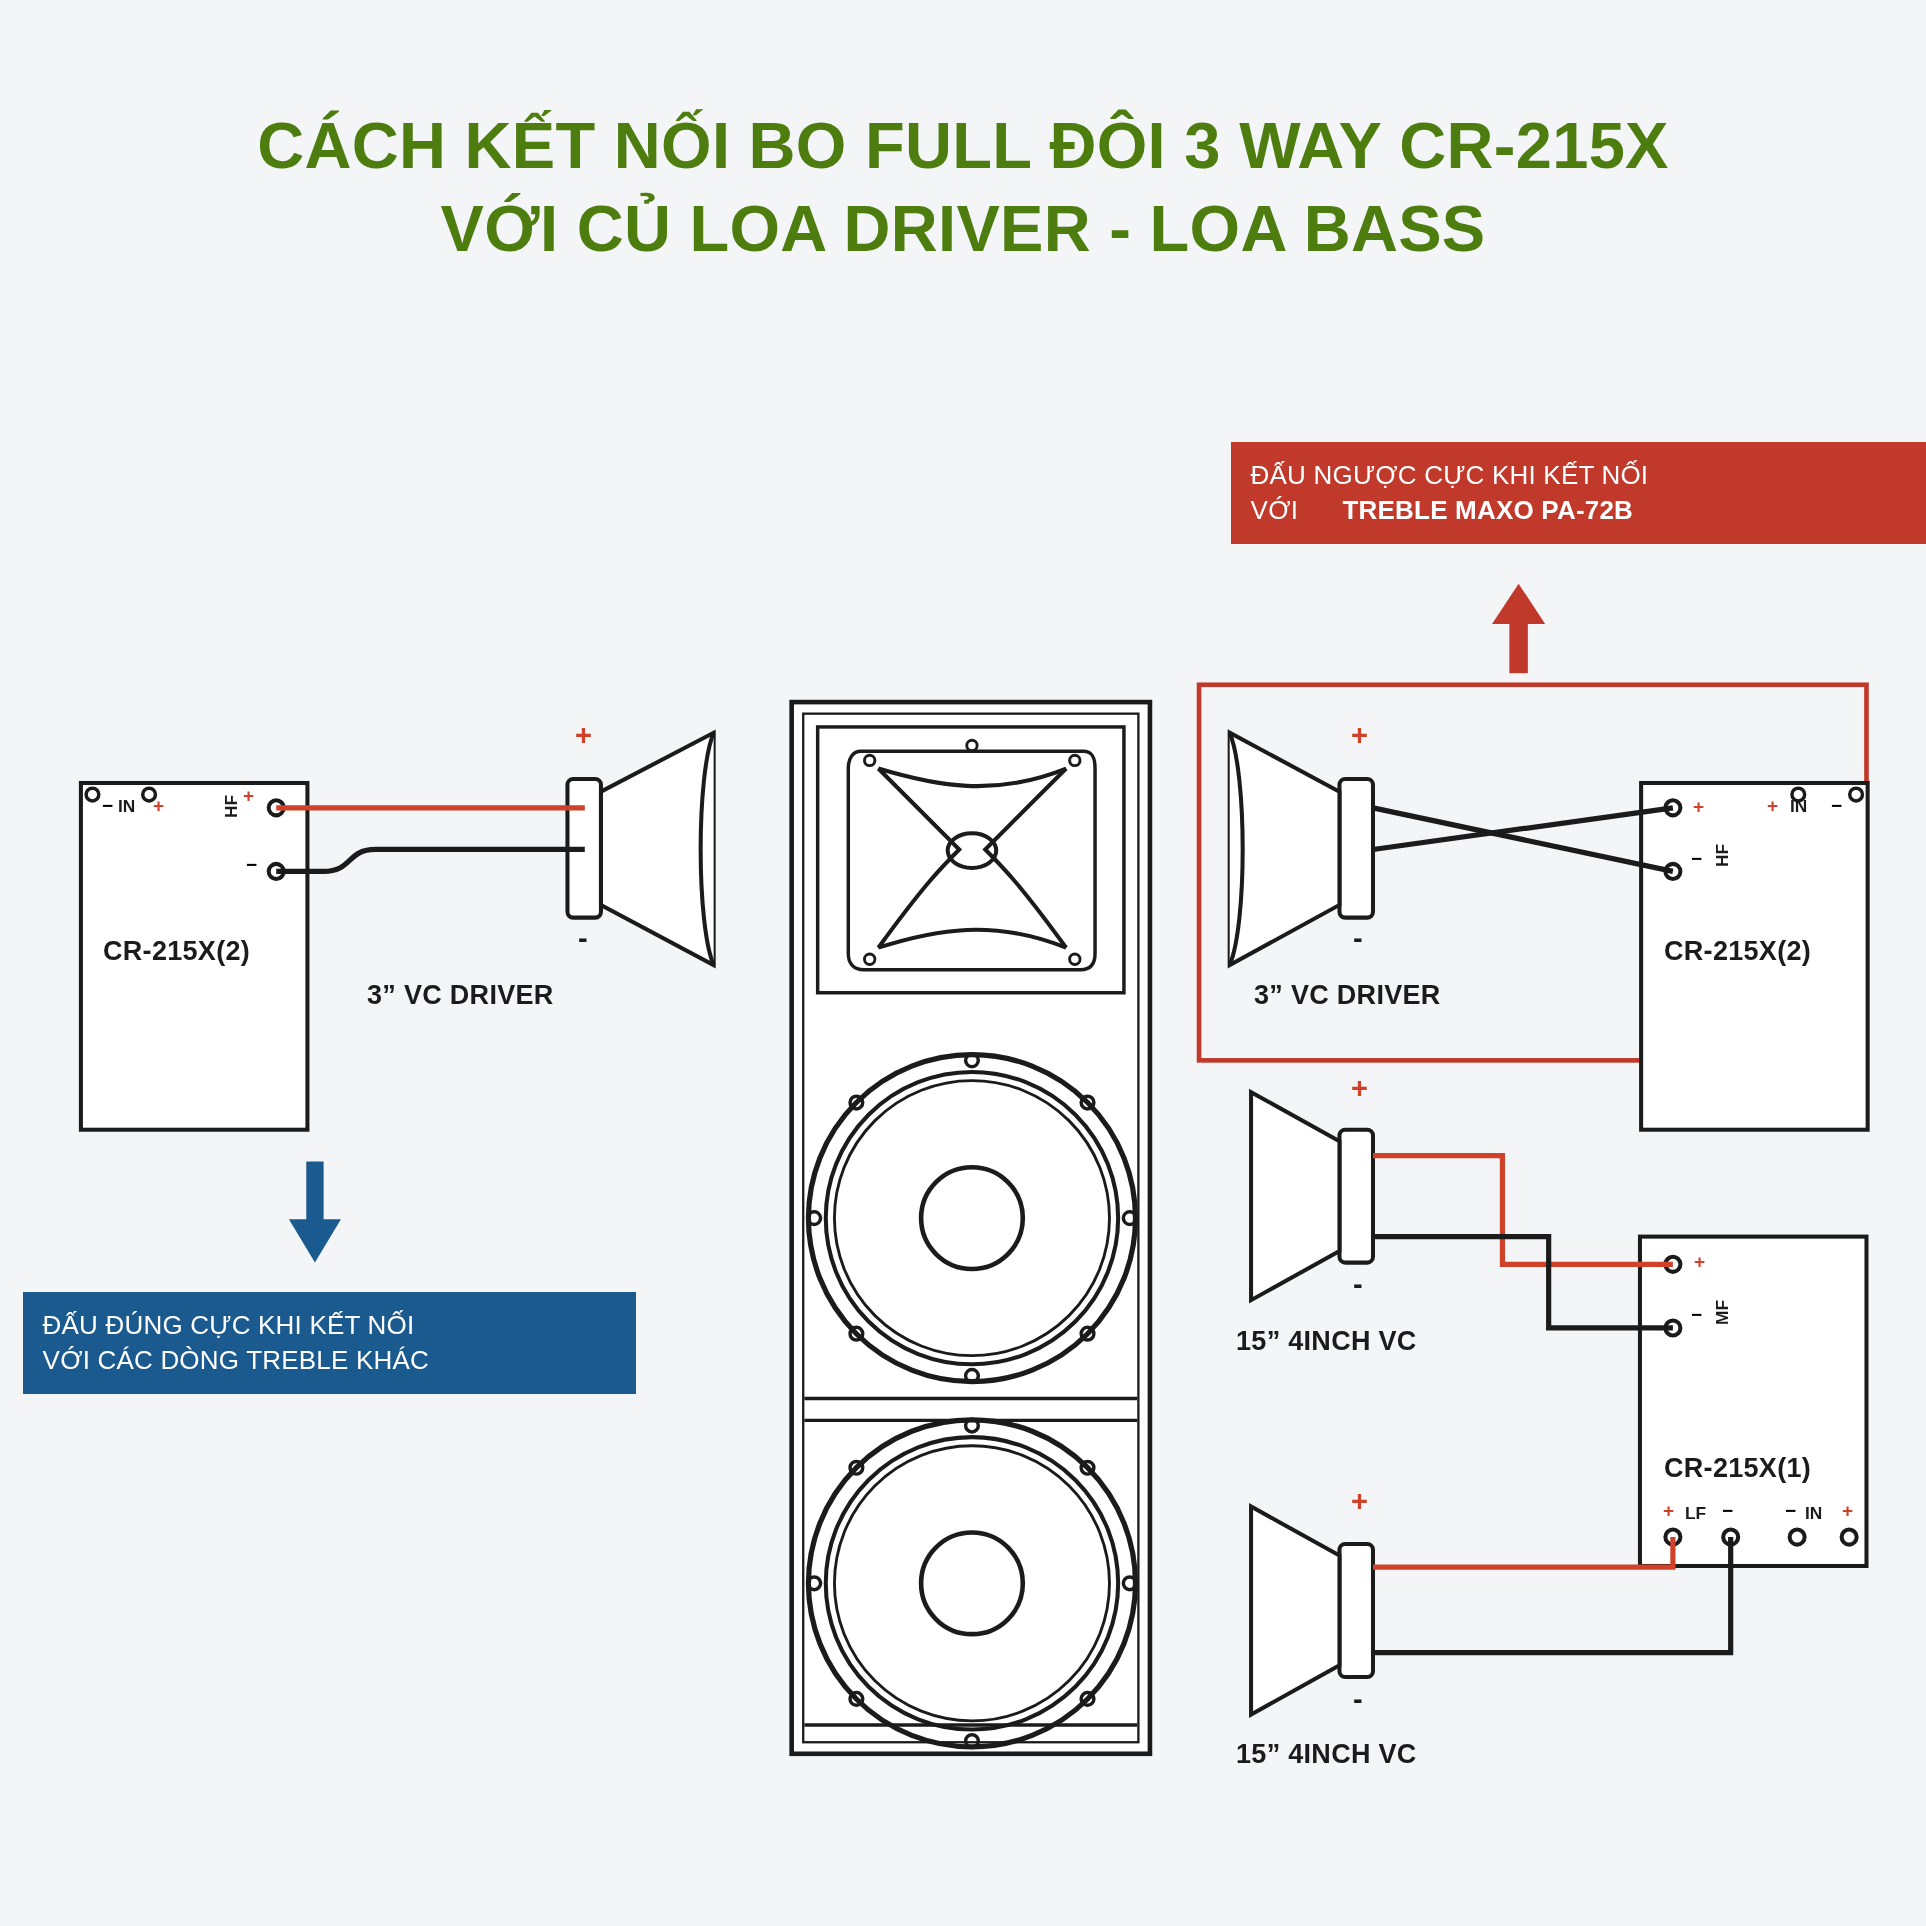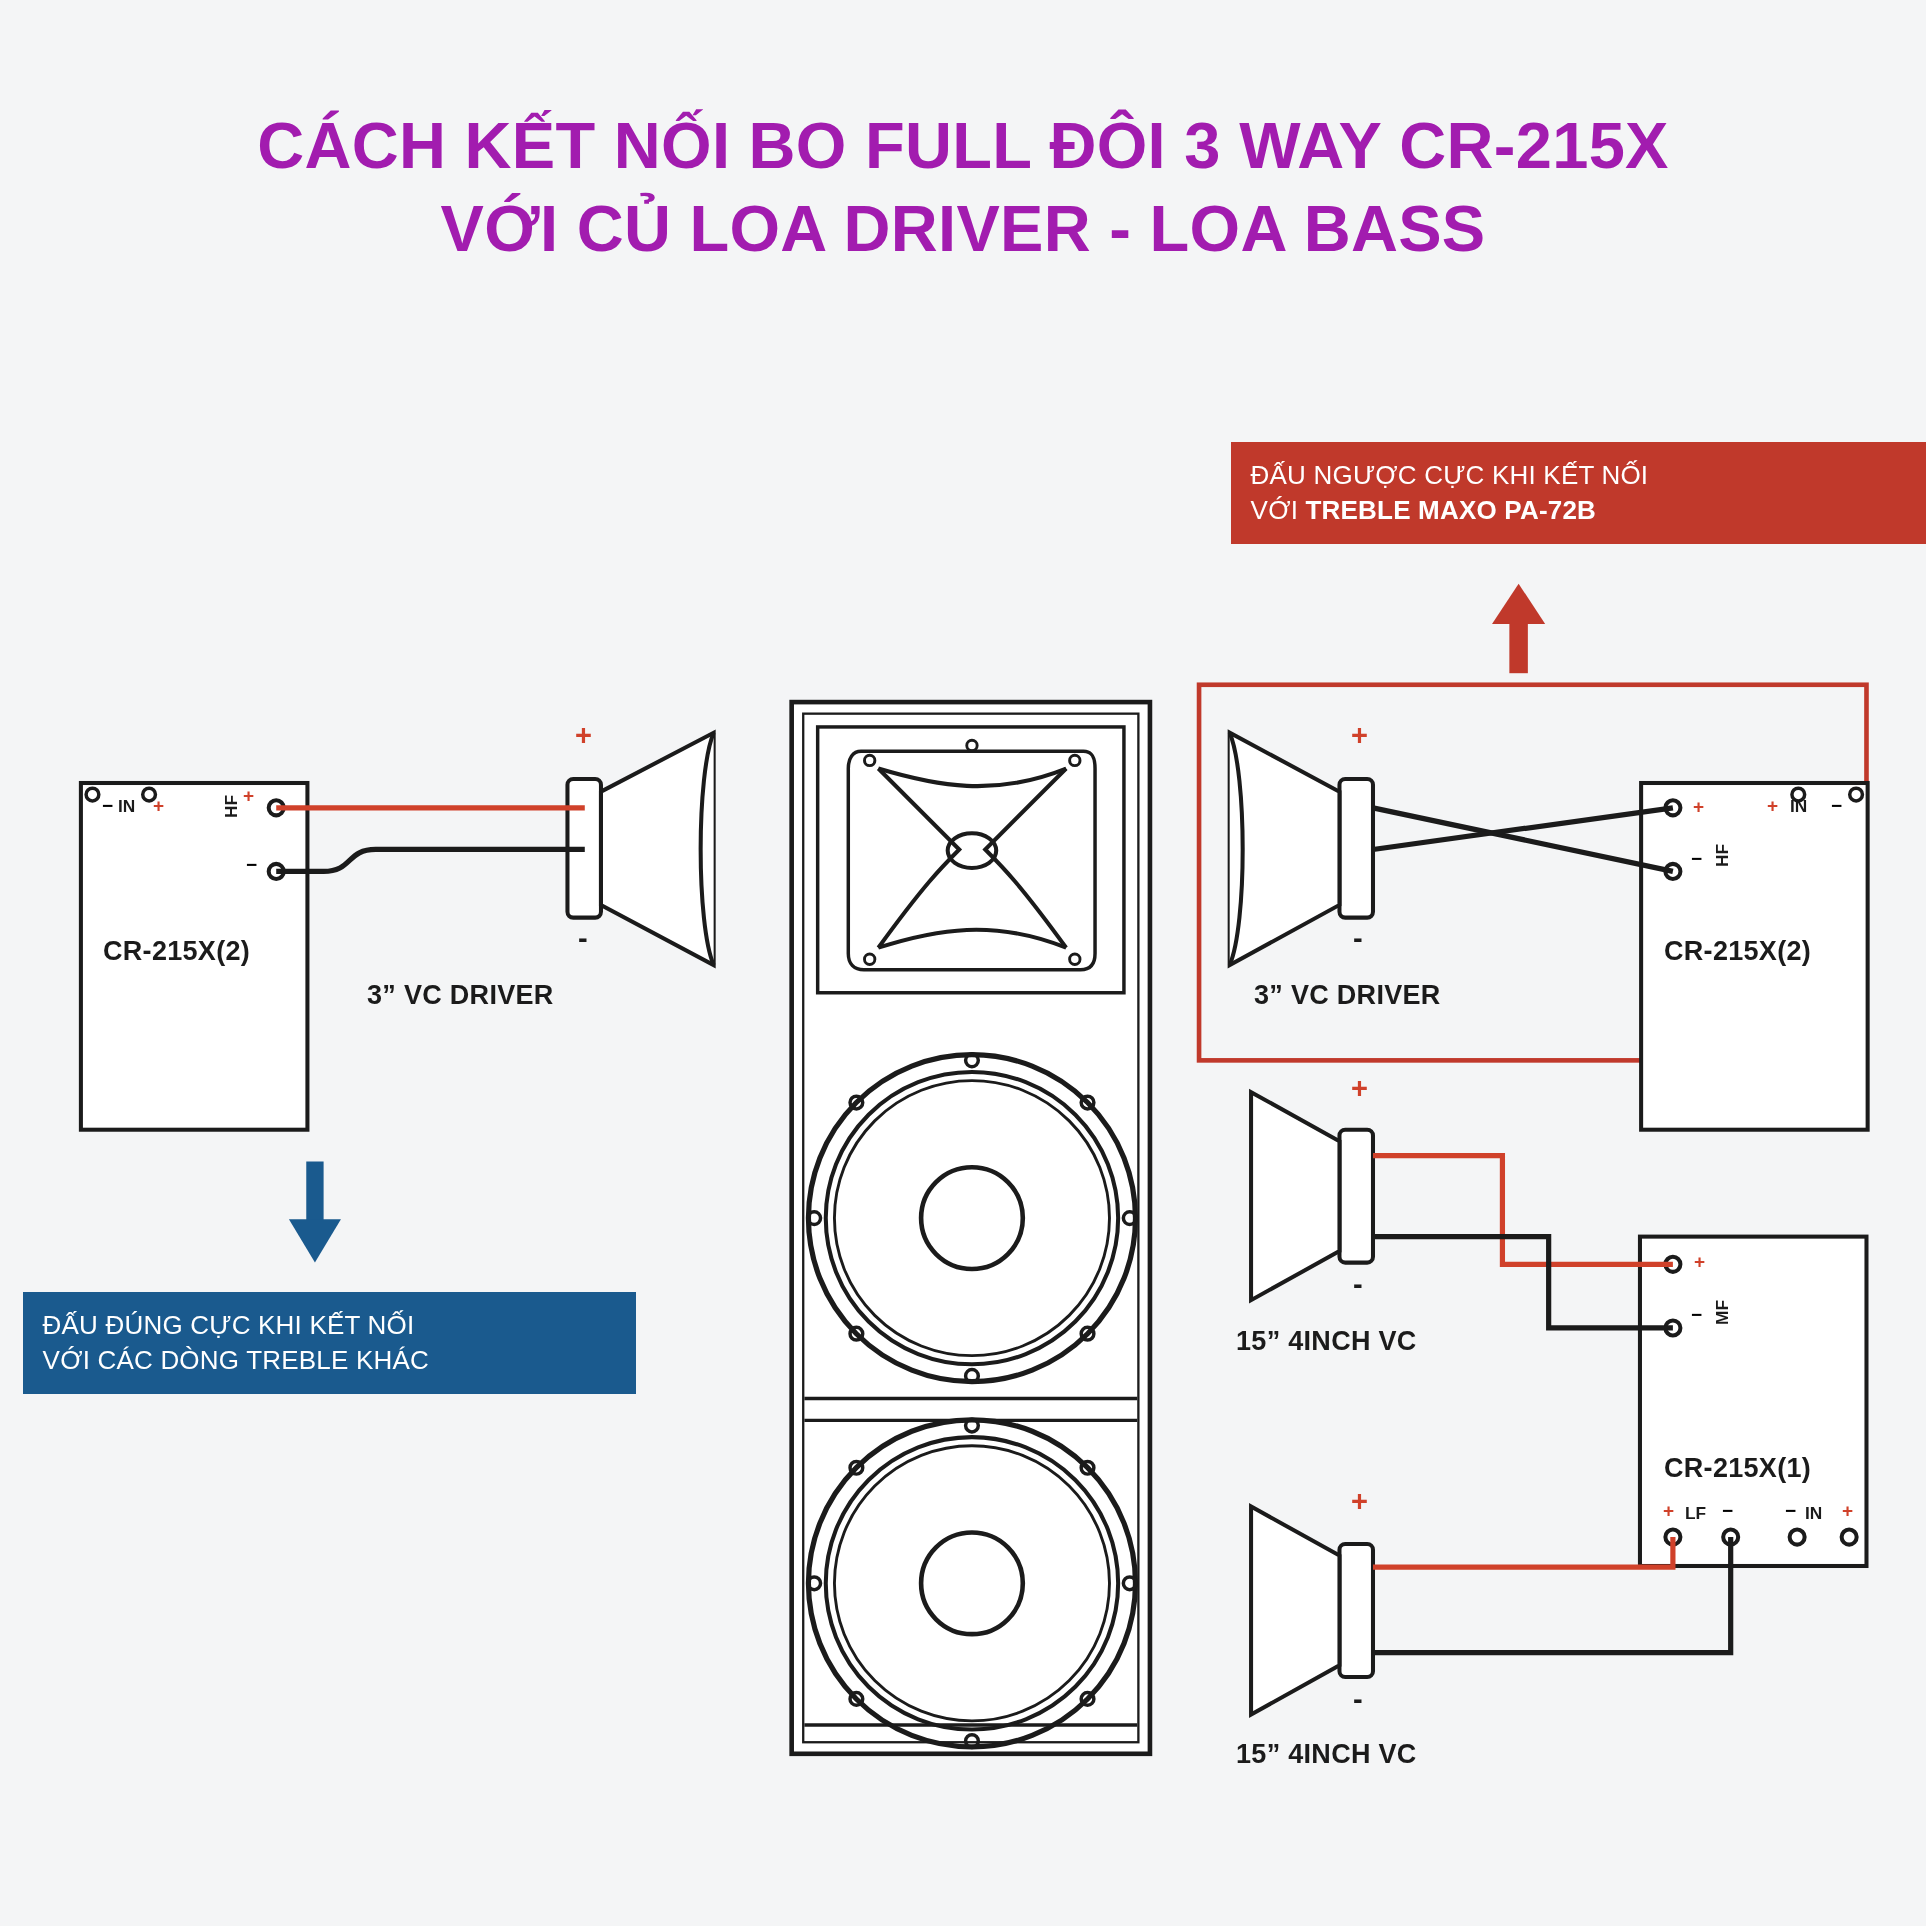--- a/index.html
+++ b/index.html
@@ -7,21 +7,21 @@
     width:1926px;height:1926px;
     background:#f4f5f6;
     font-family:"Liberation Sans",sans-serif;
     position:relative;
     overflow:hidden;
   }
   .title{
     position:absolute;
     top:104px;left:0;width:1926px;
     text-align:center;
-    color:#a21caf;
+    color:#4d7c0f;
     font-size:65px;
     font-weight:bold;
     line-height:1.28;
     letter-spacing:0.3px;
   }
   .title .line2{display:block;}
 
   
   .layer{position:absolute;top:0;left:0;width:1926px;height:1926px;}
 
@@ -47,21 +47,21 @@
     position:absolute;
     box-sizing:border-box;
     padding:16px 19.6px;
     font-size:26px;
     line-height:1.34;
     color:#ffffff;
     letter-spacing:0.2px;
   }
   .callout.red{background:#c0392b;}
   .callout.blue{background:#1a5a8e;}
-  .callout b{font-weight:bold;}
+  .callout b{font-weight:bold;margin-left:37px;}
   .callout .soft{font-weight:normal;}
 </style>
 </head>
 <body>
 
 <div class="title">
   <span>CÁCH KẾT NỐI BO FULL ĐÔI 3 WAY CR-215X</span>
   <span class="line2">VỚI CỦ LOA DRIVER - LOA BASS</span>
 </div>
 

